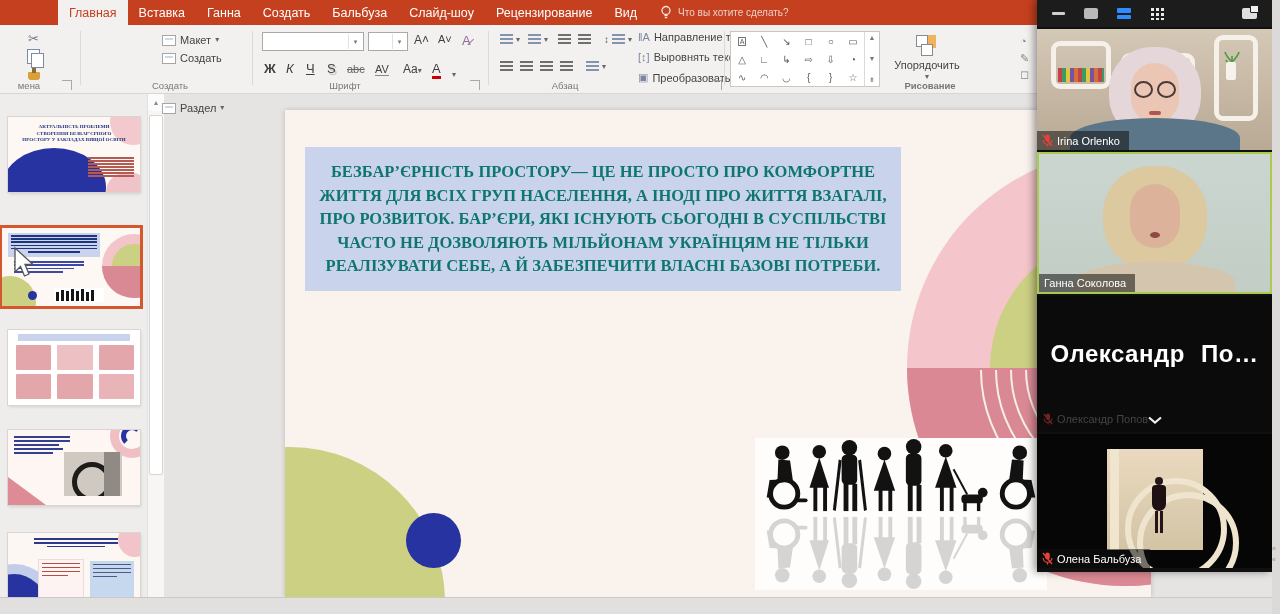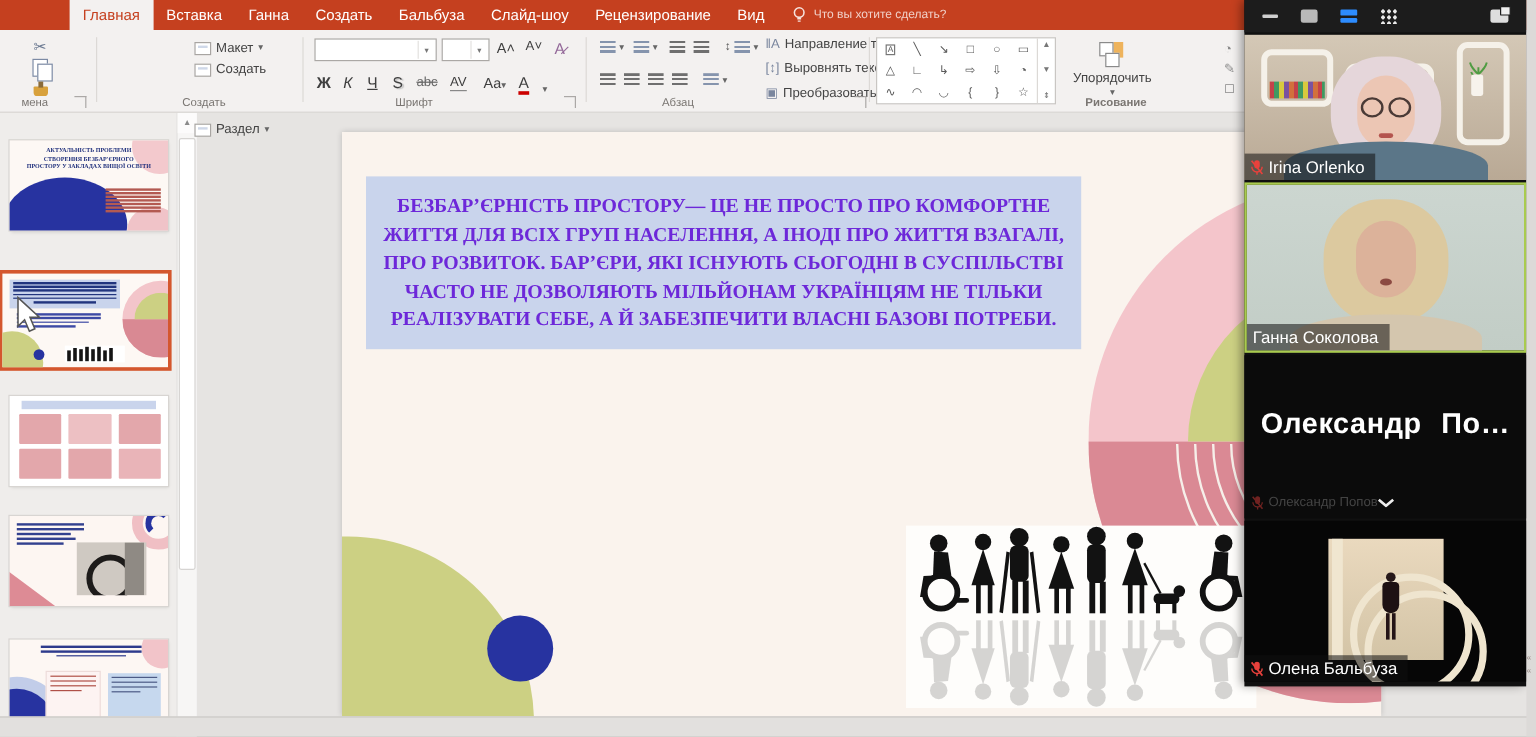--- a/index.html
+++ b/index.html
@@ -101,21 +101,21 @@
   .t5-b2 i{background:#4c5a85;}
   .t5-circ{position:absolute;left:-26px;bottom:-30px;width:64px;height:64px;border-radius:50%;background:#2733a0;box-shadow:0 0 0 10px #c2cde9;}
   .t5-pink{position:absolute;right:-12px;top:-10px;width:34px;height:34px;border-radius:50%;background:#f2c4c9;}
 
   
   .slide{position:absolute;left:285px;top:110px;width:866px;height:487px;background:#faf3ed;
          box-shadow:0 0 5px rgba(0,0,0,.18);overflow:hidden;z-index:1;}
   .headbox{position:absolute;left:20px;top:37px;width:596px;height:144px;background:#c9d4ec;
            display:flex;align-items:center;justify-content:center;padding:6px 14px;box-sizing:border-box;}
   .headbox p{margin:0;font-family:"Liberation Serif",serif;font-weight:bold;font-size:16.5px;line-height:1.43;
-             color:#6d28d9;text-align:center;}
+             color:#0f766e;text-align:center;}
   .bodytxt{position:absolute;left:45px;top:196px;width:560px;font-family:"Liberation Serif",serif;
            font-size:19px;line-height:1.42;color:#2e3aa0;text-align:center;}
   .olive-q{position:absolute;left:-150px;top:337px;width:310px;height:310px;border-radius:50%;background:#ccd083;}
   .blue-dot{position:absolute;left:121px;top:403px;width:55px;height:55px;border-radius:50%;background:#2733a0;}
   .pinkwrap{position:absolute;left:622px;top:40px;width:436px;height:436px;border-radius:50%;overflow:hidden;}
   .pinkwrap .top{position:absolute;inset:0;background:#f4c5cb;}
   .pinkwrap .bot{position:absolute;left:0;top:50%;width:100%;height:50%;background:#da8994;}
   .pinkwrap .olc{position:absolute;left:83px;top:83px;width:270px;height:270px;border-radius:50%;background:#ccd083;clip-path:inset(0 0 50% 0);}
   .pinkwrap .arc{position:absolute;border-radius:50%;border:2px solid #f6efe9;clip-path:inset(50% 0 0 0);}
   .crowdbox{position:absolute;left:470px;top:328px;width:292px;height:152px;background:#fefdfb;}
@@ -127,21 +127,21 @@
   .z-min{width:13px;height:3px;background:#cfcfcf;border-radius:1px;}
   .z-speaker{width:14px;height:11px;background:#b9b9b9;border-radius:2px;}
   .z-strip{display:flex;flex-direction:column;gap:2px;}
   .z-strip i{display:block;width:14px;height:4.5px;background:#2d8cff;border-radius:1px;}
   .z-grid{width:14px;height:13px;background:
      radial-gradient(circle 1.6px,#e9e9e9 1.5px,transparent 1.6px) 0 0/5px 5px;}
   .z-pop{margin-left:auto;position:relative;width:15px;height:11px;background:#dedede;border-radius:2px;}
   .z-pop::after{content:"";position:absolute;right:-2px;top:-3px;width:7px;height:6px;background:#efefef;border:1px solid #1c1c1c;border-radius:1px;}
   .vtile{position:relative;margin-top:2px;overflow:hidden;}
   .nlabel{position:absolute;left:0;bottom:0;display:flex;align-items:center;gap:4px;
-          background:rgba(16,16,16,.55);color:#fff;font-size:14px;padding:3px 9px 3px 5px;z-index:3;}
+          background:rgba(16,16,16,.55);color:#fff;font-size:11px;padding:3px 9px 3px 5px;z-index:3;}
   
   .t-irina{height:121px;background:linear-gradient(#d4c8b6,#b9a995);}
   .shelf{position:absolute;border:5px solid #f5f1e9;border-radius:9px;}
   .books{position:absolute;left:2px;right:2px;bottom:2px;height:14px;
          background:repeating-linear-gradient(90deg,#c4424a 0 4px,#3f9a62 4px 8px,#d8c93e 8px 12px,#7a52a0 12px 16px,#d2703c 16px 20px);}
   .plant{position:absolute;}
   .plant .vase{position:absolute;left:5px;top:14px;width:10px;height:18px;background:#f7f3ec;border-radius:2px;}
   .plant svg{position:absolute;left:0;top:0;}
   .irina-hair{position:absolute;left:50%;top:18px;transform:translateX(-50%);width:92px;height:92px;border-radius:46%;background:#e5d6da;}
   .irina-face{position:absolute;left:50%;top:34px;transform:translateX(-50%);width:48px;height:60px;border-radius:24px;background:#ecc6b4;}

